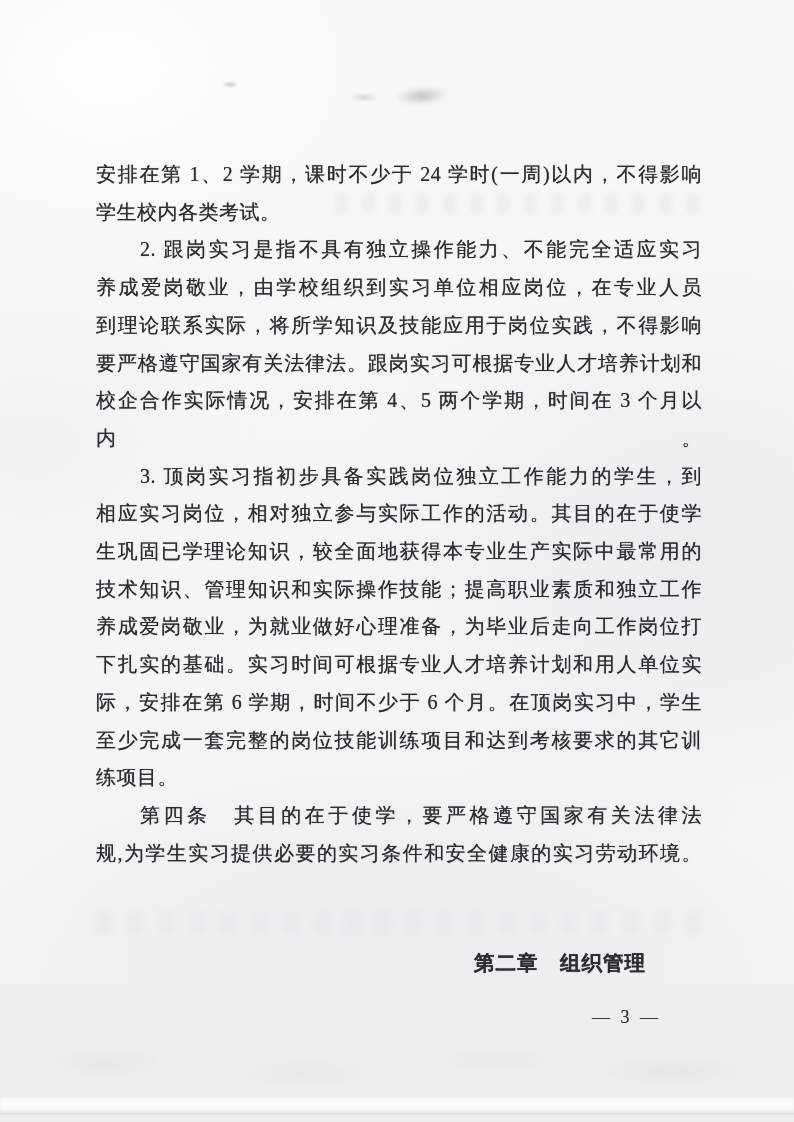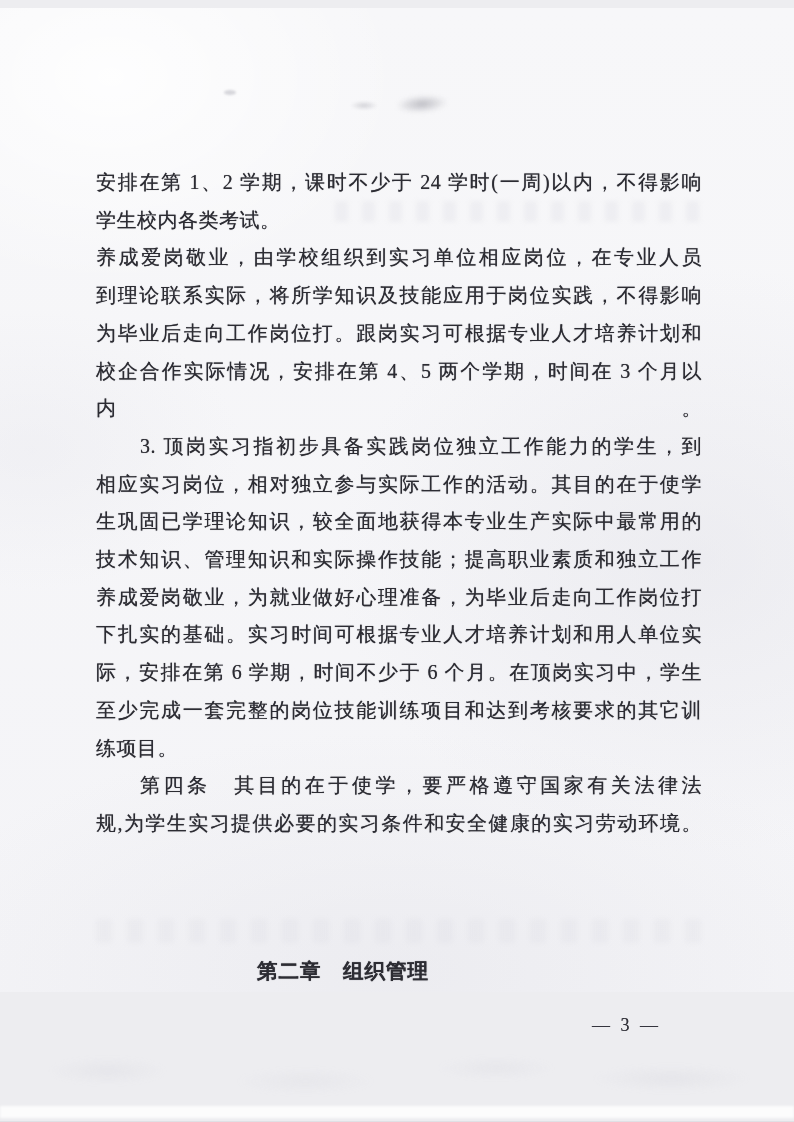--- a/index.html
+++ b/index.html
@@ -2,42 +2,42 @@
 <html style="--ink: #2c2c33; --paper: #f6f6f8;"><head>
 <meta charset="utf-8">
 <style>
   html,body{margin:0;padding:0;}
   body{
     width:794px;height:1122px;overflow:hidden;
     background:#ededf0;
     font-family:"Liberation Serif","DejaVu Serif",serif;
   }
   .page{
-    position:absolute;left:0;top:8px;width:794px;height:984px;
+    position:absolute;left:0;top:0;width:794px;height:984px;
     background:
       radial-gradient(420px 300px at 14% 7%, rgba(255,255,255,.85), rgba(255,255,255,0) 70%),
       radial-gradient(520px 420px at 88% 56%, rgba(223,223,230,.40), rgba(223,223,230,0) 70%),
       radial-gradient(680px 320px at 50% 98%, rgba(226,226,232,.45), rgba(226,226,232,0) 75%),
       radial-gradient(300px 200px at 4% 45%, rgba(230,230,236,.35), rgba(230,230,236,0) 70%),
       linear-gradient(#f7f7f9, #f4f4f7);
   }
   .textblock{
     position:absolute;left:96px;top:156px;width:606px;
     font-size:20px;line-height:37.7px;
     color:var(--ink,#2c2c33);
     text-shadow:0 0 .7px rgba(44,44,51,.8);
     letter-spacing:.5px;
   }
   .ln{min-height:37.7px;}
   .j{text-align:justify;text-align-last:justify;}
   .ind{text-indent:2.2em;}
   .chapter{
     position:absolute;left:96px;top:949px;width:606px;
     transform:translateX(-56px);
-    text-align:center;
+    text-align:right;
     font-family:"Liberation Sans","DejaVu Sans",sans-serif;
     font-weight:700;font-size:20.5px;letter-spacing:1px;
     color:var(--ink,#2c2c33);
     text-shadow:0 0 .8px rgba(38,38,44,.9);
   }
   .pagenum{
     position:absolute;left:592px;top:1007px;
     font-size:18px;letter-spacing:3px;
     color:#33333b;text-shadow:0 0 .6px rgba(51,51,59,.7);
   }
@@ -95,23 +95,24 @@
   <div class="artifact speck-1"></div>
   <div class="artifact ghost-a"></div>
   <div class="artifact ghost-b"></div>
   <div class="artifact ghost-bottom"></div>
   <div class="artifact band-white"></div>
   <div class="artifact band-line"></div>
 
   <div class="textblock">
     <div class="ln j">安排在第 1、2 学期，课时不少于 24 学时(一周)以内，不得影响</div>
     <div class="ln">学生校内各类考试。</div>
+    <div class="ln j ind">2. 跟岗实习是指不具有独立操作能力、不能完全适应实习</div>
     <div class="ln j">养成爱岗敬业，由学校组织到实习单位相应岗位，在专业人员</div>
     <div class="ln j">到理论联系实际，将所学知识及技能应用于岗位实践，不得影响</div>
-    <div class="ln j">为毕业后走向工作岗位打。跟岗实习可根据专业人才培养计划和</div>
+    <div class="ln j">要严格遵守国家有关法律法。跟岗实习可根据专业人才培养计划和</div>
     <div class="ln j">校企合作实际情况，安排在第 4、5 两个学期，时间在 3 个月以内。</div>
     <div class="ln j ind">3. 顶岗实习指初步具备实践岗位独立工作能力的学生，到</div>
     <div class="ln j">相应实习岗位，相对独立参与实际工作的活动。其目的在于使学</div>
     <div class="ln j">生巩固已学理论知识，较全面地获得本专业生产实际中最常用的</div>
     <div class="ln j">技术知识、管理知识和实际操作技能；提高职业素质和独立工作</div>
     <div class="ln j">养成爱岗敬业，为就业做好心理准备，为毕业后走向工作岗位打</div>
     <div class="ln j">下扎实的基础。实习时间可根据专业人才培养计划和用人单位实</div>
     <div class="ln j">际，安排在第 6 学期，时间不少于 6 个月。在顶岗实习中，学生</div>
     <div class="ln j">至少完成一套完整的岗位技能训练项目和达到考核要求的其它训</div>
     <div class="ln">练项目。</div>

